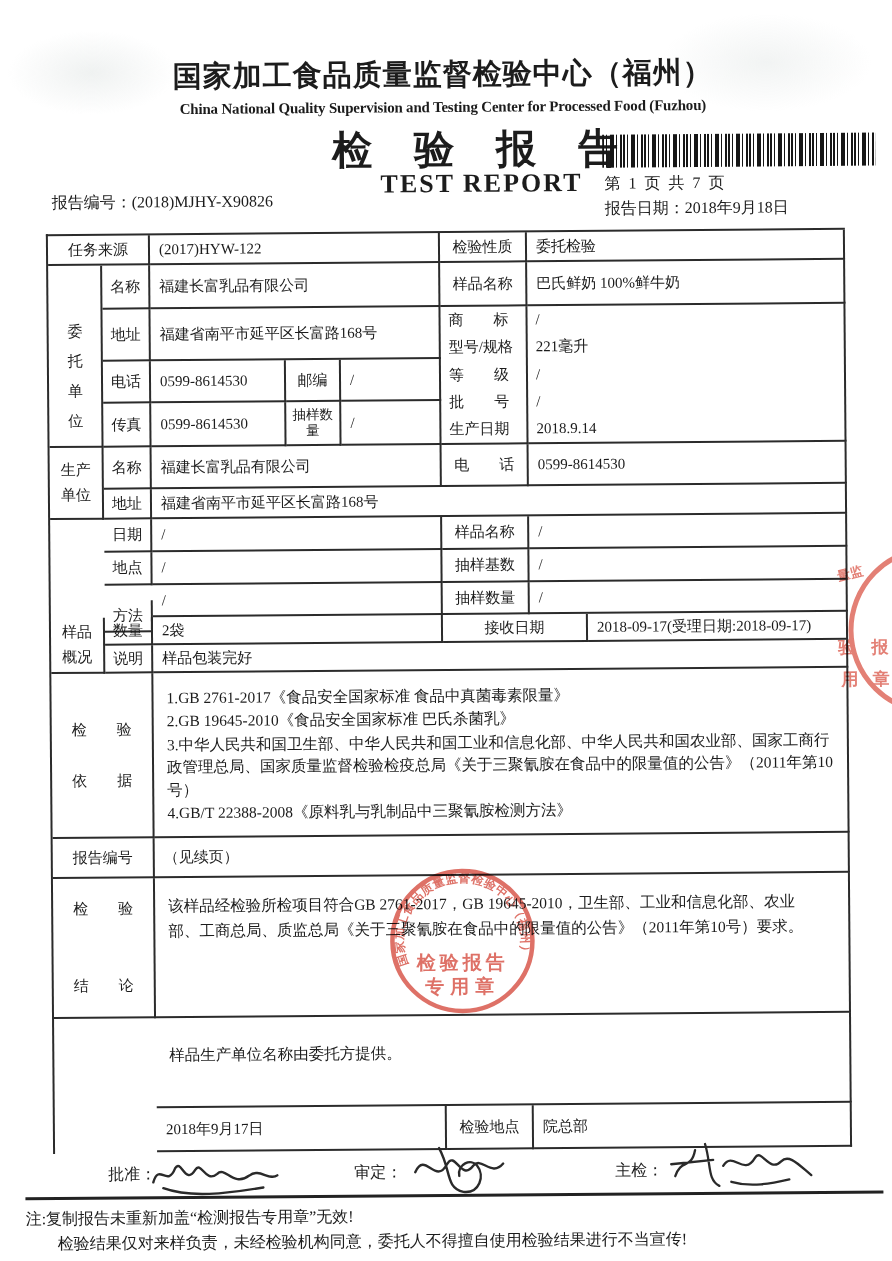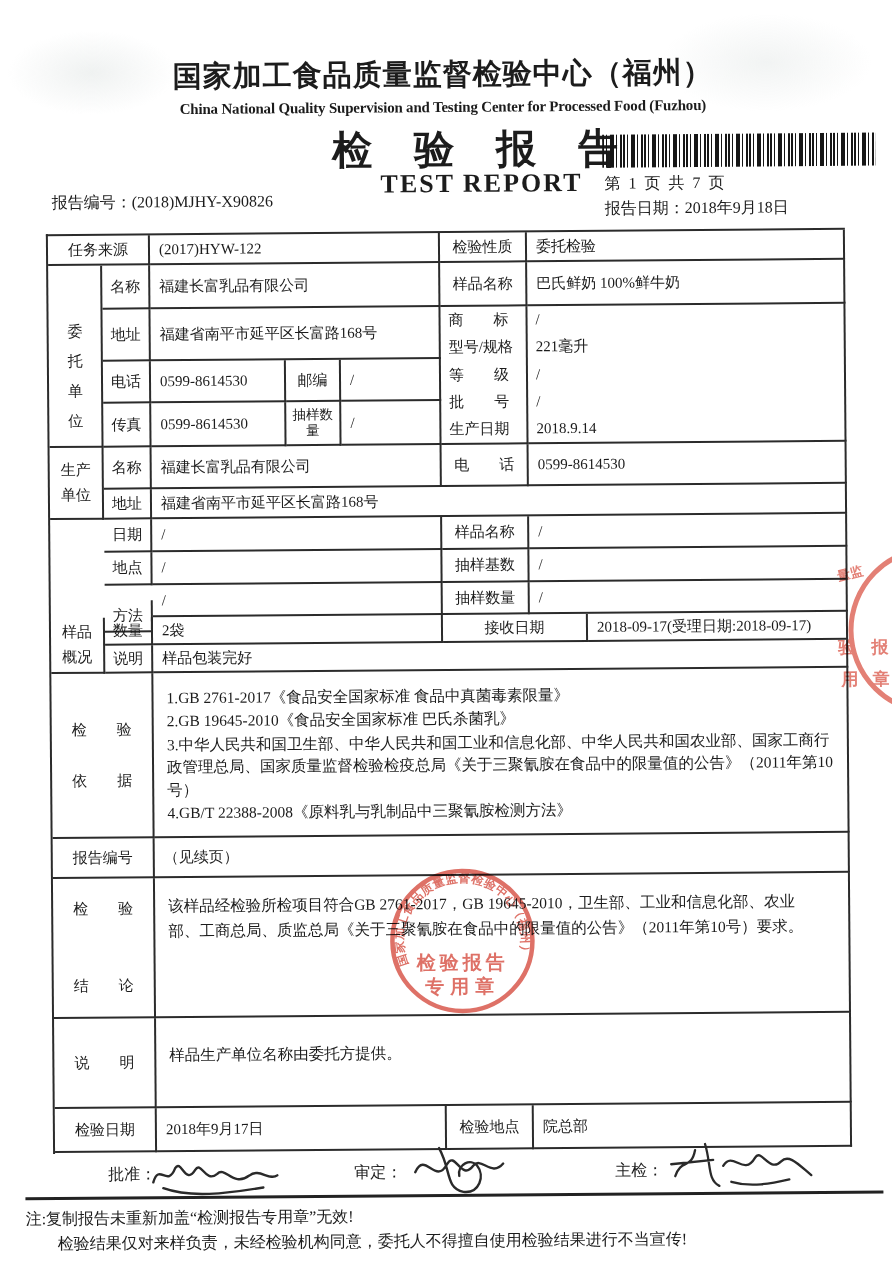--- a/index.html
+++ b/index.html
@@ -154,24 +154,22 @@
 
     <div class="cell lbl" style="left:0;top:603px;width:102px;height:40px">报告编号</div>
     <div class="cell val" style="left:102px;top:603px;width:695px;height:40px">（见续页）</div>
 
     <div class="cell lines concl-lbl" style="left:0;top:643px;width:102px;height:140px">
       <div>检　　验</div>
       <div>结　　论</div>
     </div>
     <div class="cell concl-txt" style="left:102px;top:643px;width:695px;height:140px">该样品经检验所检项目符合GB 2761-2017，GB 19645-2010，卫生部、工业和信息化部、农业部、工商总局、质监总局《关于三聚氰胺在食品中的限量值的公告》（2011年第10号）要求。</div>
 
-    <div class="cell lbl" style="left:0;top:783px;width:102px;height:90px">说　　明</div>
     <div class="cell remark-txt" style="left:102px;top:783px;width:695px;height:90px">样品生产单位名称由委托方提供。</div>
 
-    <div class="cell lbl" style="left:0;top:873px;width:102px;height:44px">检验日期</div>
     <div class="cell val" style="left:102px;top:873px;width:290px;height:44px">2018年9月17日</div>
     <div class="cell lbl" style="left:392px;top:873px;width:87px;height:44px">检验地点</div>
     <div class="cell val" style="left:479px;top:873px;width:318px;height:44px">院总部</div>
   </div>
 
   <svg class="abs stamp" width="150" height="150" viewBox="0 0 150 150">
     <circle cx="75" cy="75" r="70" fill="none" stroke="#d8584c" stroke-width="4.5"></circle>
     <defs>
       <path id="rimPath" d="M 21.5 99.9 A 59 59 0 1 1 128.5 99.9" fill="none"></path>
     </defs>

